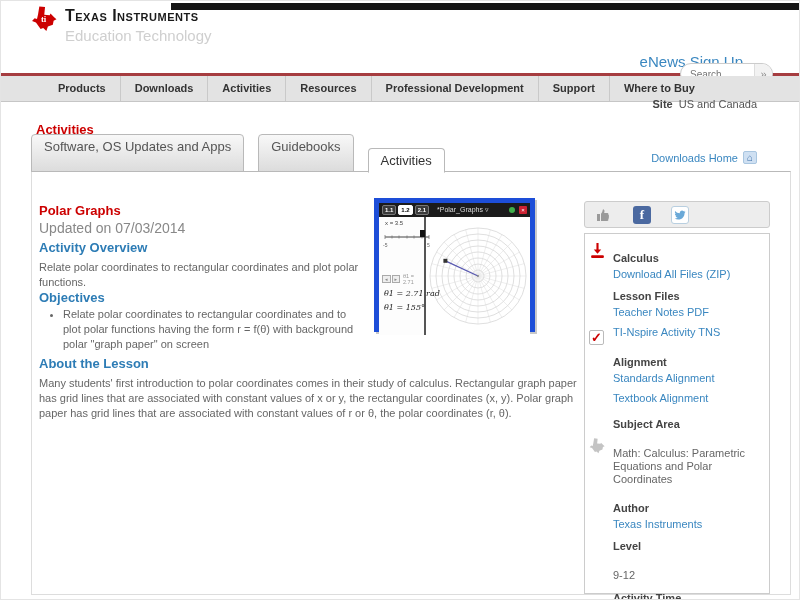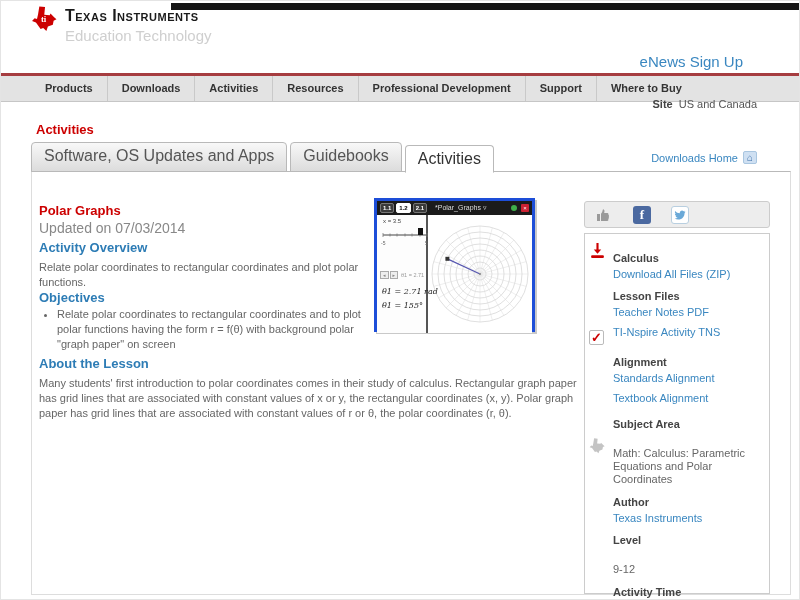--- a/index.html
+++ b/index.html
@@ -18,52 +18,52 @@
 
   .searchbox { position:absolute; left:679px; top:62px; width:93px; height:22px; background:#fff;
                border:1px solid #ccc; border-radius:11px; z-index:2; display:flex; align-items:center; overflow:hidden;
                box-shadow:0 1px 2px rgba(0,0,0,.08); }
   .searchbox input { border:0; outline:none; width:64px; margin-left:9px; font-size:10px; color:#777; background:transparent; }
   .search-go { width:22px; height:22px; border:0; background:#f2f2f2; border-left:1px solid #ddd;
                color:#888; font-size:11px; cursor:pointer; }
 
   .redline { position:absolute; left:0; top:72px; width:800px; height:3px; background:#a63d40; z-index:1; }
   .navbar { position:absolute; left:0; top:75px; width:800px; height:26px; background:#e3e3e3;
-            border-bottom:1px solid #c6c6c6; z-index:3; display:flex; align-items:stretch; padding-left:30px; }
+            border-bottom:1px solid #c6c6c6; z-index:3; display:flex; align-items:stretch; padding-left:43px; }
   .nav-item { font-size:11px; font-weight:bold; color:#333; line-height:25px; padding:0 14px;
               border-left:1px solid #c9c9c9; cursor:pointer; white-space:nowrap; }
   .nav-item:first-child { border-left:none; }
   .site-row { position:absolute; top:97px; right:42px; font-size:11px; color:#555; z-index:4; }
   .site-row b { font-weight:bold; color:#444; margin-right:6px; }
 
   
   .page-title { position:absolute; left:35px; top:121px; font-size:13px; font-weight:bold; color:#c00; }
   .tabs { position:absolute; left:30px; top:149px; height:22px; display:flex; align-items:flex-end; z-index:6; }
-  .tab { font-size:16px; color:#555; background:linear-gradient(#f8f8f8,#dcdcdc);
-         border:1px solid #b9b9b9; border-radius:4px 4px 0 0; padding:4px 12px 6px; margin-right:3px;
+  .tab { font-size:13px; color:#555; background:linear-gradient(#f8f8f8,#dcdcdc);
+         border:1px solid #b9b9b9; border-radius:4px 4px 0 0; padding:4px 12px 17px; margin-right:14px;
          cursor:pointer; white-space:nowrap; }
   .tab.active { background:#fff; color:#333; border-bottom:1px solid #fff; position:relative; top:1px; padding-bottom:4px; }
   .downloads-home { position:absolute; top:150px; right:42px; display:flex; align-items:center; gap:5px; }
   .downloads-home a { font-size:11px; color:#3a87c0; text-decoration:none; }
   .home-ico { display:inline-block; width:14px; height:13px; background:#cfe0f2; border:1px solid #a9c6e0;
               border-radius:2px; color:#3a6ea8; font-size:10px; line-height:12px; text-align:center; }
 
   
   .content-box { position:absolute; left:30px; top:170px; width:760px; height:424px;
                  background:#fff; border:1px solid #ddd; border-top:1px solid #b9b9b9; }
 
   .h-red  { position:absolute; font-size:13px; font-weight:bold; color:#c00; }
   .h-blue { position:absolute; font-size:13px; font-weight:bold; color:#2d7cb5; }
   .p-txt  { position:absolute; font-size:11px; color:#666; line-height:15px; }
   .muted  { position:absolute; font-size:14px; color:#888; }
   .obj-list { position:absolute; left:52px; top:306px; width:312px; }
-  .obj-list li { font-size:11px; color:#666; line-height:15px; margin-left:4px; }
-
-  
-  .calc { position:absolute; left:373px; top:197px; width:161px; height:134px; border:3px solid #1d4ed8;
+  .obj-list li { font-size:11px; color:#666; line-height:15px; margin-left:10px; }
+
+  
+  .calc { position:absolute; left:373px; top:197px; width:161px; height:134px; border:5px solid #1d4ed8;
           background:#fff; box-shadow:2px 2px 0 #c9c9c9; }
   .calc-top { height:14px; background:#1b1b1b; display:flex; align-items:center; padding:0 3px; gap:2px; }
   .calc-tab { font-size:6px; font-weight:bold; line-height:8px; padding:0 2px; border-radius:2px;
               background:#3a3a3a; color:#fff; border:1px solid #777; }
   .calc-tab.active { background:#fff; color:#000; border-color:#fff; }
   .calc-title { color:#ddd; font-size:7px; margin-left:6px; flex:1; white-space:nowrap; overflow:hidden; }
   .calc-close-green { width:6px; height:6px; border-radius:50%; background:#3fae4a; margin-right:2px; }
   .calc-close-red { width:8px; height:8px; background:#c23; border-radius:1px; color:#fff; font-size:6px;
                     line-height:8px; text-align:center; }
   .calc-body { display:flex; height:118px; }
@@ -105,20 +105,24 @@
       <path fill="#cc0000" d="M32 2 L54 4 L51 34 L72 36 L75 29 L89 43 L98 51 L87 57 L84 72 L65 79 L59 96 L47 85 L37 88 L19 63 L4 58 L14 47 L23 50 L27 33 Z"></path>
       <text x="38" y="62" font-size="34" font-family="Liberation Serif, serif" font-weight="bold" fill="#fff">ti</text>
     </svg>
     <div>
       <div class="brand">Texas Instruments</div>
       <div class="brand-sub">Education Technology</div>
     </div>
   </div>
   <a class="enews" href="#">eNews Sign Up</a>
 
+  <div class="searchbox">
+    <input type="text" placeholder="Search" style="">
+    <button class="search-go">»</button>
+  </div>
 
   <div class="redline"></div>
 
   <div class="navbar">
     <div class="nav-item">Products</div>
     <div class="nav-item">Downloads</div>
     <div class="nav-item">Activities</div>
     <div class="nav-item">Resources</div>
     <div class="nav-item">Professional Development</div>
     <div class="nav-item">Support</div>
@@ -261,21 +265,21 @@
     <a class="side-link" style="margin-top:8px;" href="#">Textbook Alignment</a>
 
     <div class="side-h" style="margin-top:14px;">Subject Area</div>
     <div class="side-txt">Math: Calculus: Parametric Equations and Polar Coordinates</div>
 
     <span class="side-ico" style="top:204px;">
       <svg width="16" height="16" viewBox="0 0 100 100">
           <path fill="#c4c4c4" d="M32 2 L54 4 L51 34 L72 36 L75 29 L89 43 L98 51 L87 57 L84 72 L65 79 L59 96 L47 85 L37 88 L19 63 L4 58 L14 47 L23 50 L27 33 Z"></path>
         </svg>
     </span>
-    <div class="side-h" style="margin-top:10px;">Author</div>
+    <div class="side-h" style="margin-top:16px;">Author</div>
     <a class="side-link" href="#">Texas Instruments</a>
 
     <div class="side-h">Level</div>
     <div class="side-txt">9-12</div>
 
     <div class="side-h">Activity Time</div>
     <div class="side-txt">45 Minutes</div>
 
     <div class="side-h">Device</div>
 

